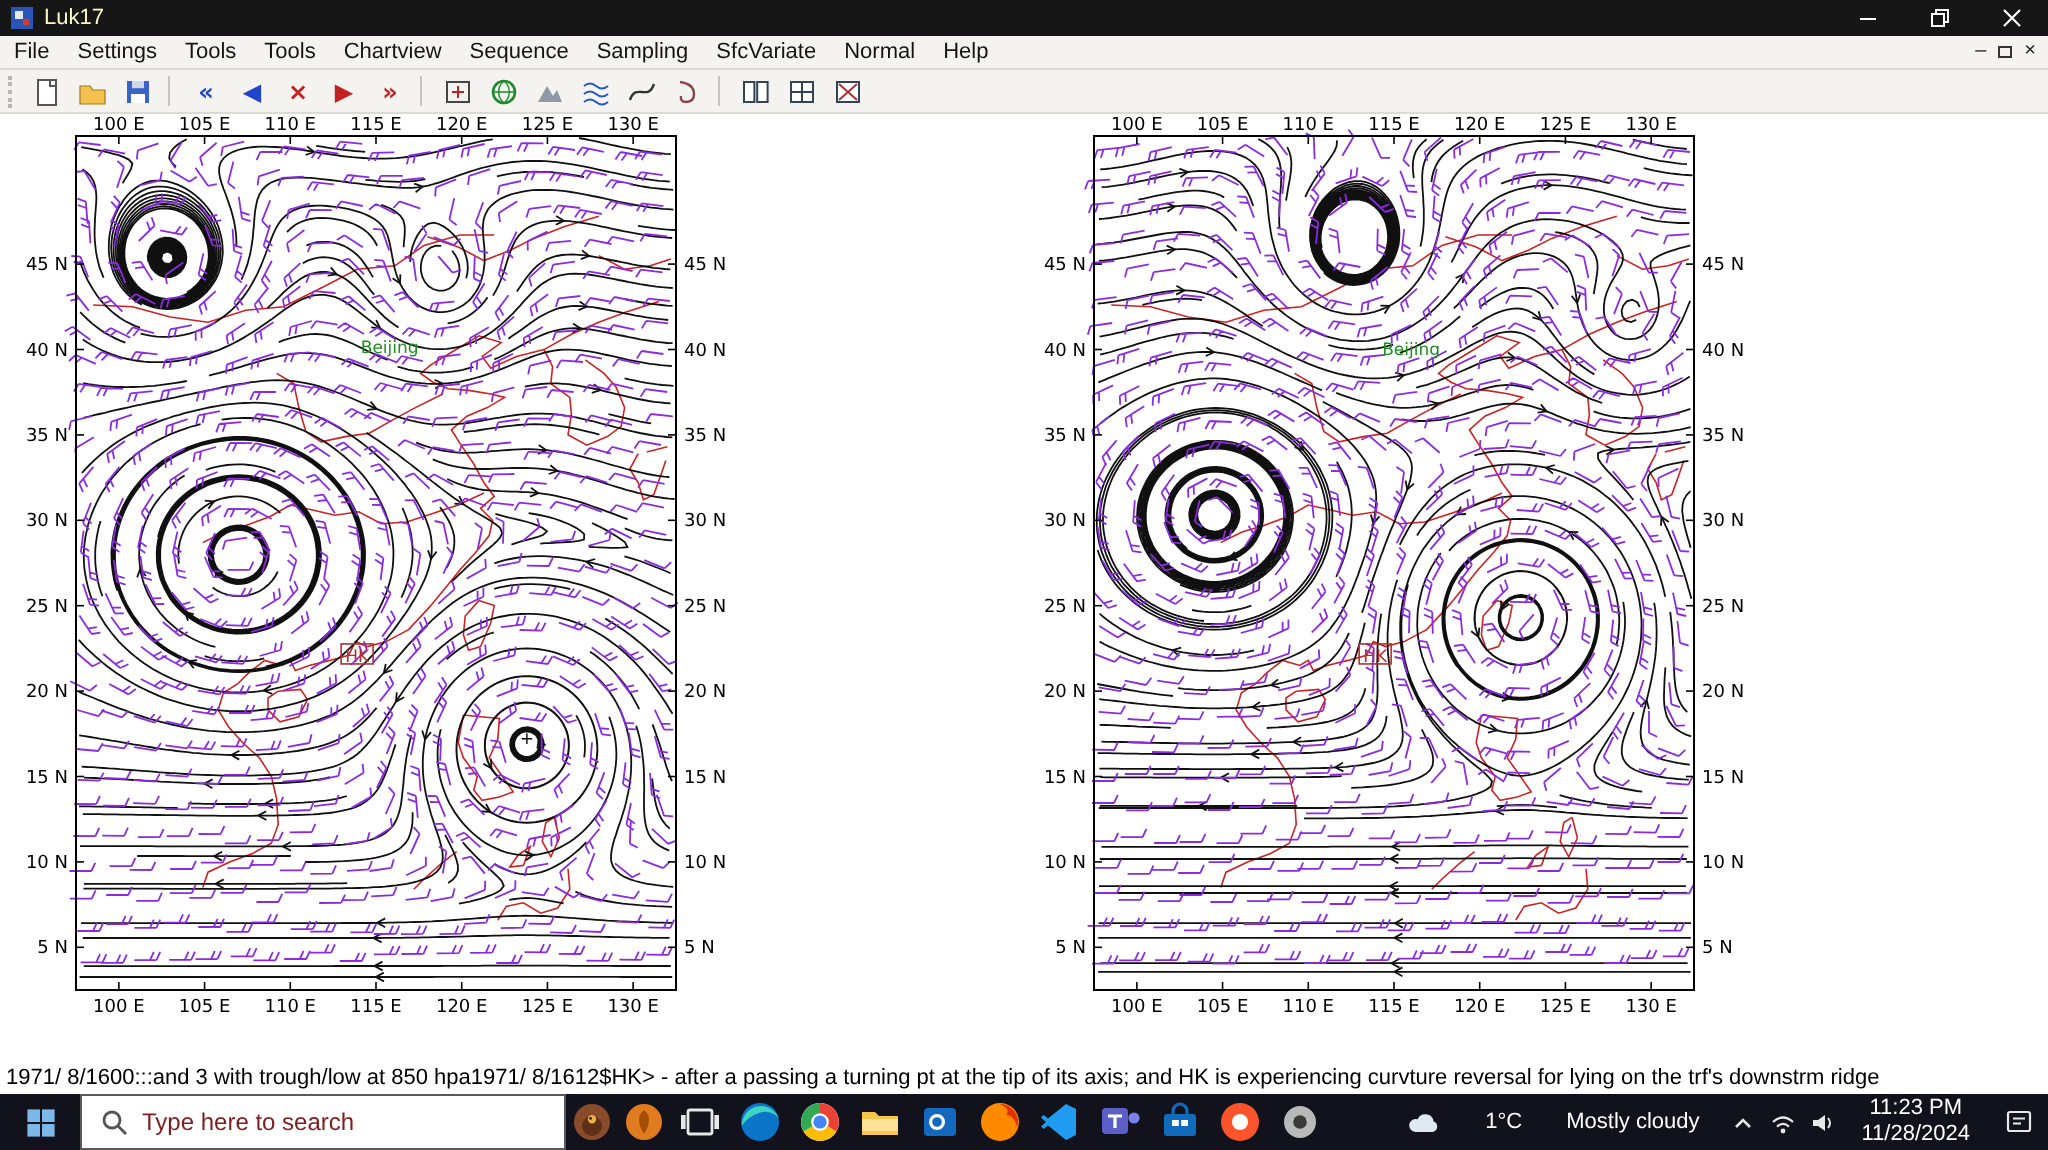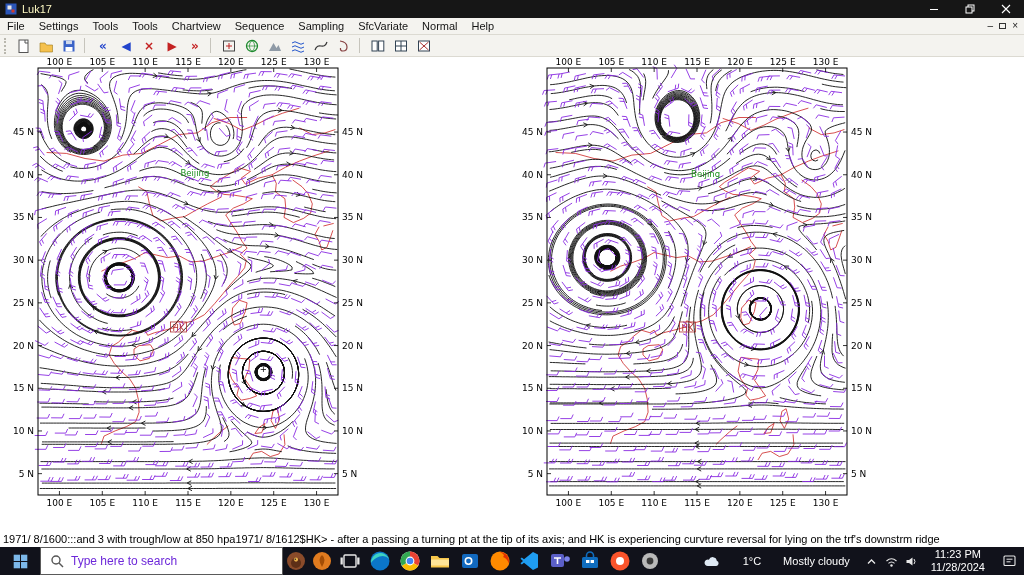--- a/index.html
+++ b/index.html
@@ -30,21 +30,21 @@
 .chart{position:absolute;top:1px}
 #chartL{left:0}
 #chartR{left:509px}
 svg text.tick{font-size:9px;font-family:"DejaVu Sans",sans-serif;fill:#000}
 svg text.ann{font-size:8.5px;font-family:"DejaVu Sans",sans-serif}
 
 .statusline{height:15px;background:#fff;color:#000;font-size:11px;line-height:14px;padding-left:3px;white-space:nowrap;overflow:hidden;flex:0 0 auto}
 
 .taskbar{height:28px;background:#11121b;color:#fff;display:flex;align-items:center;flex:0 0 auto}
 .tb-start{width:40px;height:100%;display:flex;align-items:center;justify-content:center;cursor:default}
-.search{width:243px;height:100%;background:#fff;border:1px solid #5a5a5a;display:flex;align-items:center;gap:7px;padding-left:9px;color:#6d28d9;font-size:12px;cursor:text}
+.search{width:243px;height:100%;background:#fff;border:1px solid #5a5a5a;display:flex;align-items:center;gap:7px;padding-left:9px;color:#7f1d1d;font-size:12px;cursor:text}
 .seasonal{width:26px;height:100%;display:flex;align-items:center;justify-content:center;cursor:default}
 .tb-app{width:30px;height:100%;display:flex;align-items:center;justify-content:center;cursor:default}
 .tray{margin-left:auto;display:flex;align-items:center;height:100%}
 .weather{display:flex;align-items:center;gap:22px;font-size:11px;padding:0 12px;cursor:default}
 .tray-ic{width:20px;height:100%;display:flex;align-items:center;justify-content:center;cursor:default}
 .clock{text-align:center;font-size:11px;line-height:1.2;padding:0 9px;cursor:default}
 .action{width:30px;height:100%;display:flex;align-items:center;justify-content:center;cursor:default}
 </style>
 </head>
 <body>

